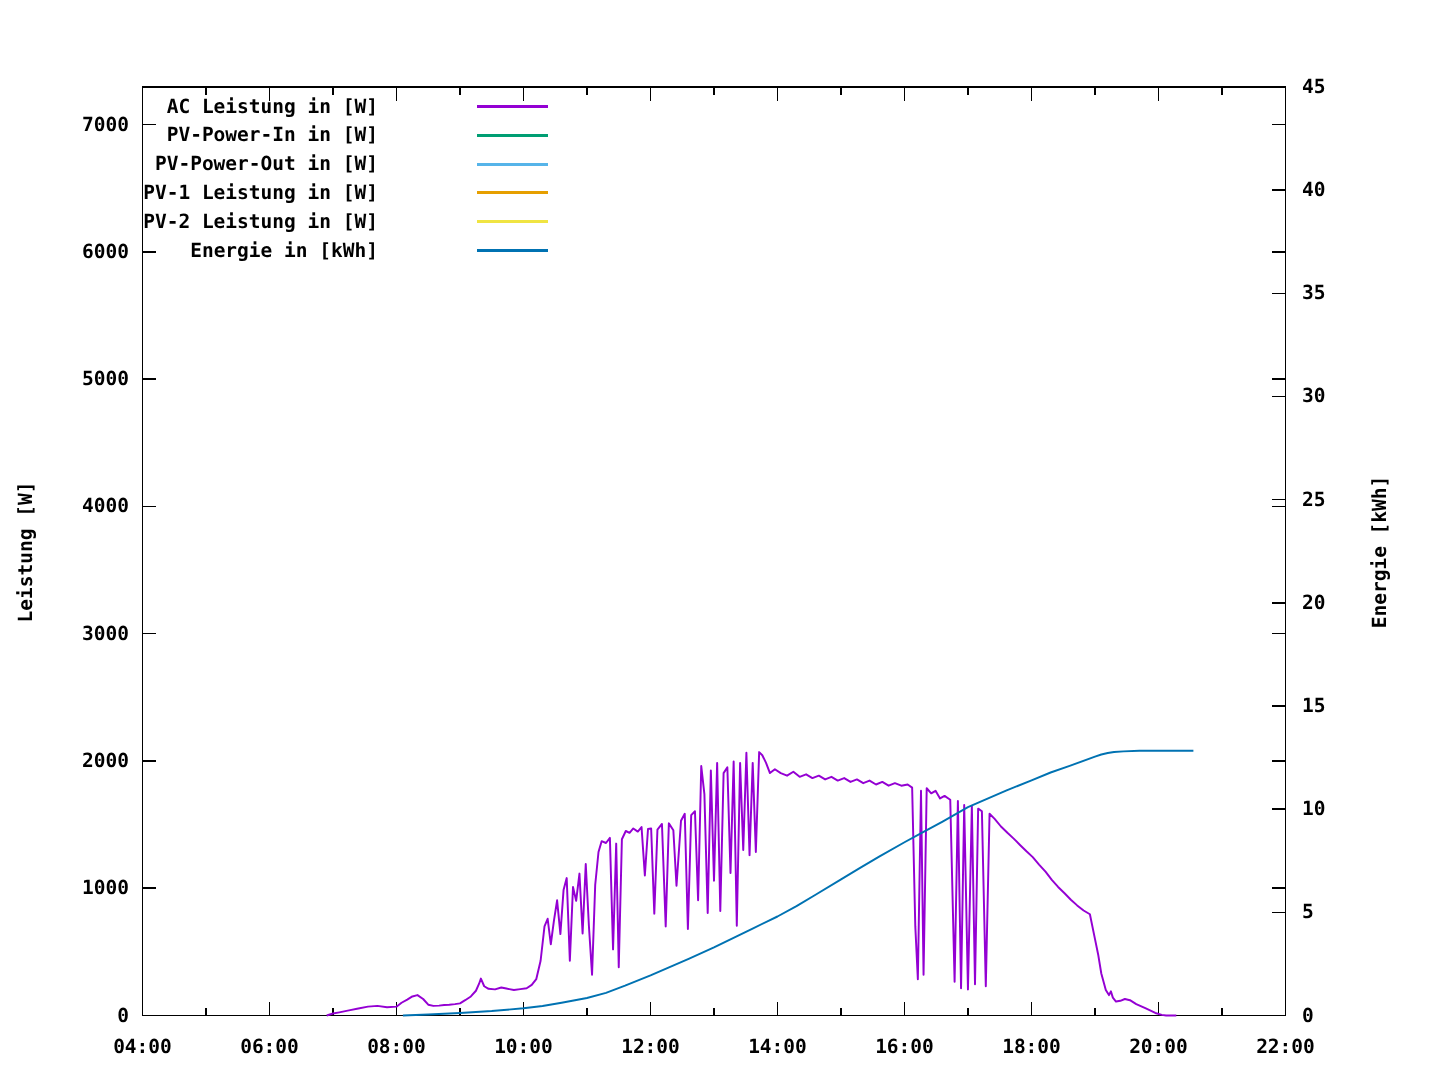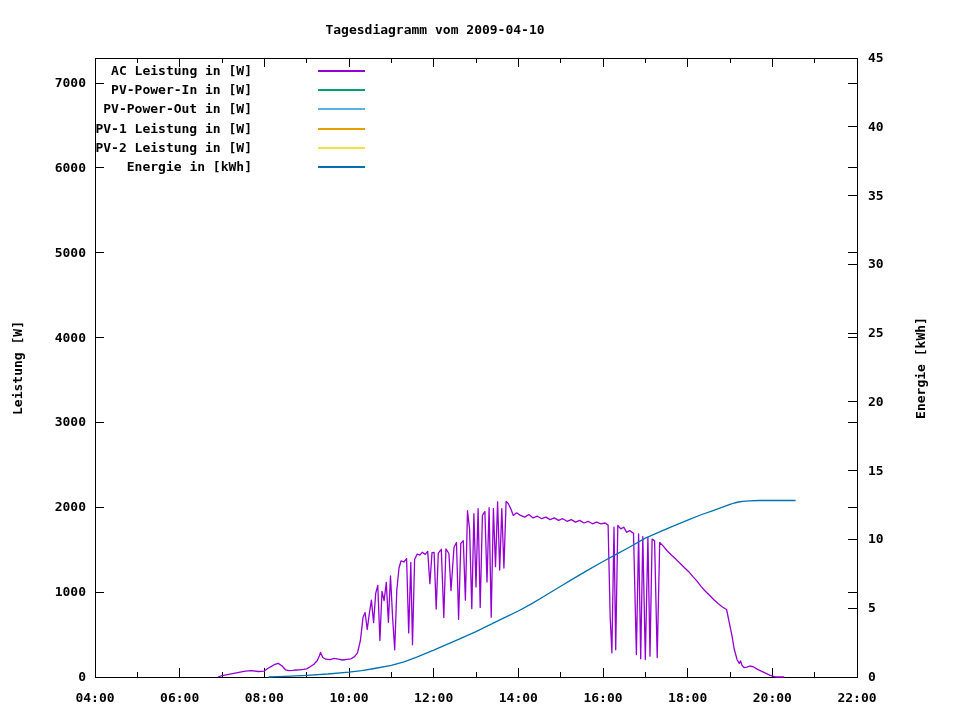--- a/index.html
+++ b/index.html
@@ -19,21 +19,20 @@
     position:absolute;top:368px;left:913px;transform-origin:0 0;
     transform:rotate(-90deg) translateX(-50%);white-space:nowrap;font-size:13px;
   }
   #chart{position:absolute;top:0;left:0;}
   #chart text{font-family:"DejaVu Sans Mono","Liberation Mono",monospace;font-weight:bold;font-size:13px;fill:#000;}
 </style>
 </head>
 <body>
 
 <div class="canvas">
-  <div class="title">Tagesdiagramm vom 2009-04-10</div>
   <div class="ylabel">Leistung [W]</div>
   <div class="y2label">Energie [kWh]</div>
   <svg id="chart" width="960" height="720" viewBox="0 0 960 720">
       <rect x="95" y="58" width="762" height="619" fill="none" stroke="#000000" stroke-width="1" shape-rendering="crispEdges"></rect>
       <line x1="95" y1="677" x2="95" y2="668" stroke="#000000" stroke-width="1" shape-rendering="crispEdges"></line>
       <line x1="95" y1="58" x2="95" y2="67" stroke="#000000" stroke-width="1" shape-rendering="crispEdges"></line>
       <text x="95" y="702" text-anchor="middle">04:00</text>
       <line x1="179.66666666666669" y1="677" x2="179.66666666666669" y2="668" stroke="#000000" stroke-width="1" shape-rendering="crispEdges"></line>
       <line x1="179.66666666666669" y1="58" x2="179.66666666666669" y2="67" stroke="#000000" stroke-width="1" shape-rendering="crispEdges"></line>
       <text x="179.66666666666669" y="702" text-anchor="middle">06:00</text>

